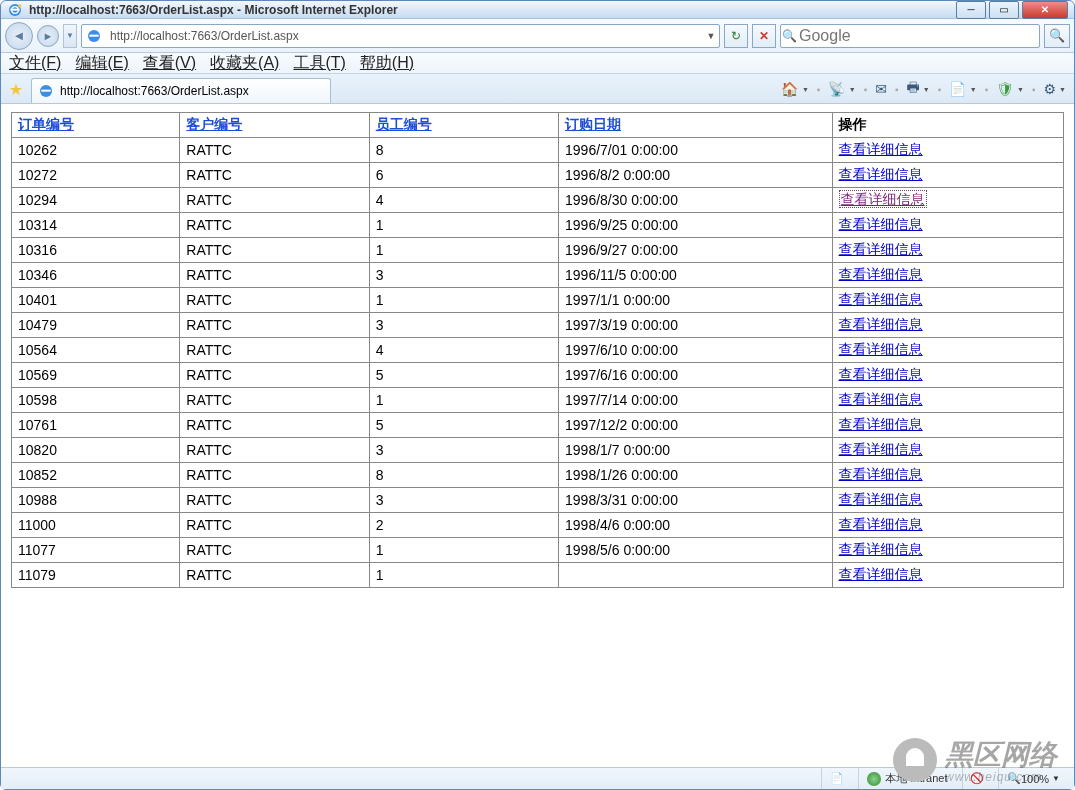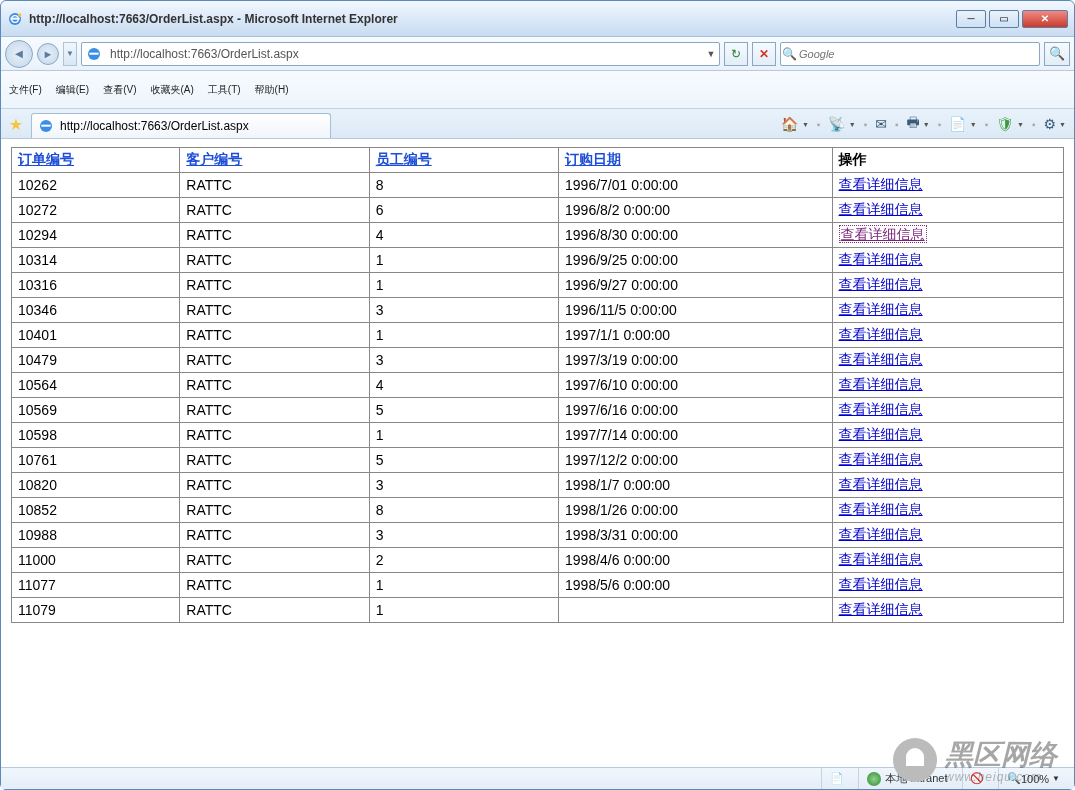--- a/index.html
+++ b/index.html
@@ -1,20 +1,20 @@
 <!DOCTYPE html>
 <html><head>
 <meta charset="utf-8">
 <style>
 * { box-sizing: border-box; margin: 0; padding: 0; font-family: Tahoma, "Microsoft YaHei", Arial, sans-serif; }
 body { background: #fff; width: 1075px; height: 790px; overflow: hidden; display: flex; flex-direction: column; }
 
 
 .win-frame { border: 1px solid #5b8ab8; border-radius: 6px; height: 100%; display: flex; flex-direction: column; background: #fff; box-shadow: 0 0 0 3px #d8e6f5 inset; }
-.titlebar { height: 36px; background: linear-gradient(#f3f8fe, #dbe9f9 50%, #c8dcf0); border-radius: 6px 6px 0 0; display: flex; align-items: center; font-size: 12px; padding: 0 6px; border-bottom: 1px solid #a6bfd9; }
+.titlebar { height: 18px; background: linear-gradient(#f3f8fe, #dbe9f9 50%, #c8dcf0); border-radius: 6px 6px 0 0; display: flex; align-items: center; font-size: 12px; padding: 0 6px; border-bottom: 1px solid #a6bfd9; }
 .titlebar .ie-icon { width: 16px; height: 16px; margin-right: 6px; }
 .titlebar .title { flex: 1; font-weight: bold; color: #333; }
 .win-btns { display: flex; gap: 0; }
 .win-btn { width: 30px; height: 18px; border: 1px solid #5b7da0; background: linear-gradient(#eaf3fb,#cde0f3); font-size: 10px; display:flex; align-items:center; justify-content:center; border-radius: 2px; margin-left:3px;}
 .win-btn.close { background: linear-gradient(#f08b84,#c93a2e); color:#fff; width:46px;}
 .win-btn.close span{ font-weight:bold; }
 
 
 .navbar { height: 34px; background: linear-gradient(#f7fbff,#e9f2fb); border-bottom: 1px solid #b9c9da; display:flex; align-items:center; padding: 0 4px; gap:4px; }
 .nav-back, .nav-fwd { width:28px; height:28px; border-radius:50%; background: radial-gradient(#e8f0f9,#c3d6ea); border:1px solid #8aa7c3; display:flex; align-items:center; justify-content:center; color:#5b7da0; font-size:13px;}
@@ -22,25 +22,25 @@
 .dd-arrow { width:14px; height:24px; background:linear-gradient(#f0f6fc,#d9e7f4); border:1px solid #b0c3d6; display:flex;align-items:center;justify-content:center; font-size:8px; color:#5b7da0;}
 .addr-wrap { flex:1; display:flex; align-items:center; border:1px solid #8aa7c3; background:#fff; height:24px; border-radius:2px;}
 .addr-wrap .ie-icon{ width:16px; height:16px; margin:0 4px; }
 .addr-wrap input { flex:1; border:none; outline:none; font-size:12px; color:#555; padding:0 4px; }
 .addr-dd { width:16px; text-align:center; color:#555; font-size:9px;}
 .refresh-btn, .stop-btn { width:24px; height:24px; border:1px solid #8aa7c3; background:linear-gradient(#f6fafe,#e2edf7); display:flex;align-items:center;justify-content:center; font-size:12px;}
 .stop-btn { color:#c93a2e; font-weight:bold;}
 .refresh-btn { color:#2d7a2d; }
 .search-wrap { width:260px; display:flex; align-items:center; border:1px solid #8aa7c3; background:#fff; height:24px; border-radius:2px;}
 .search-wrap .mag{ width:18px; color:#4a8af0; text-align:center; font-size:12px;}
-.search-wrap input{ flex:1; border:none; outline:none; font-size:11px; color:#6d28d9; font-style:italic; }
+.search-wrap input{ flex:1; border:none; outline:none; font-size:16px; color:#6d28d9; }
 .search-go { width:26px; height:24px; border:1px solid #8aa7c3; background:linear-gradient(#f6fafe,#e2edf7); color:#4a8af0; display:flex;align-items:center;justify-content:center; font-size:13px;}
 
 
-.menubar { height:38px; background:linear-gradient(#f7fbff,#edf4fb); border-bottom:1px solid #c5d4e3; display:flex; align-items:center; font-size:10px; padding:0 8px; gap:14px; color:#222;}
+.menubar { height:21px; background:linear-gradient(#f7fbff,#edf4fb); border-bottom:1px solid #c5d4e3; display:flex; align-items:center; font-size:16px; padding:0 8px; gap:14px; color:#222;text-decoration:underline;}
 .menubar .menu-item{ cursor:default; }
 
 
 .tabbar { height:30px; background:linear-gradient(#e9f2fb,#dce9f5); border-bottom:1px solid #b9c9da; display:flex; align-items:flex-end; padding:0 4px;}
 .fav-star { width:22px; height:22px; display:flex;align-items:center;justify-content:center; color:#f5c542; font-size:16px; margin-right:4px; margin-bottom:3px;}
 .tab { height:25px; background:linear-gradient(#fff,#f0f6fc); border:1px solid #a6bfd9; border-bottom:none; border-radius:3px 3px 0 0; display:flex; align-items:center; padding:0 10px 0 6px; font-size:12px; gap:6px; min-width:300px;}
 .tab .ie-icon{width:16px;height:16px;}
 .cmdbar { margin-left:auto; display:flex; align-items:center; gap:2px; padding-bottom:3px;}
 .cmd-btn { height:22px; padding:0 4px; display:flex; align-items:center; gap:2px; color:#3a5a7a; font-size:11px;}
 .cmd-sep { color:#aaa; font-size:10px; padding:0 2px;}

